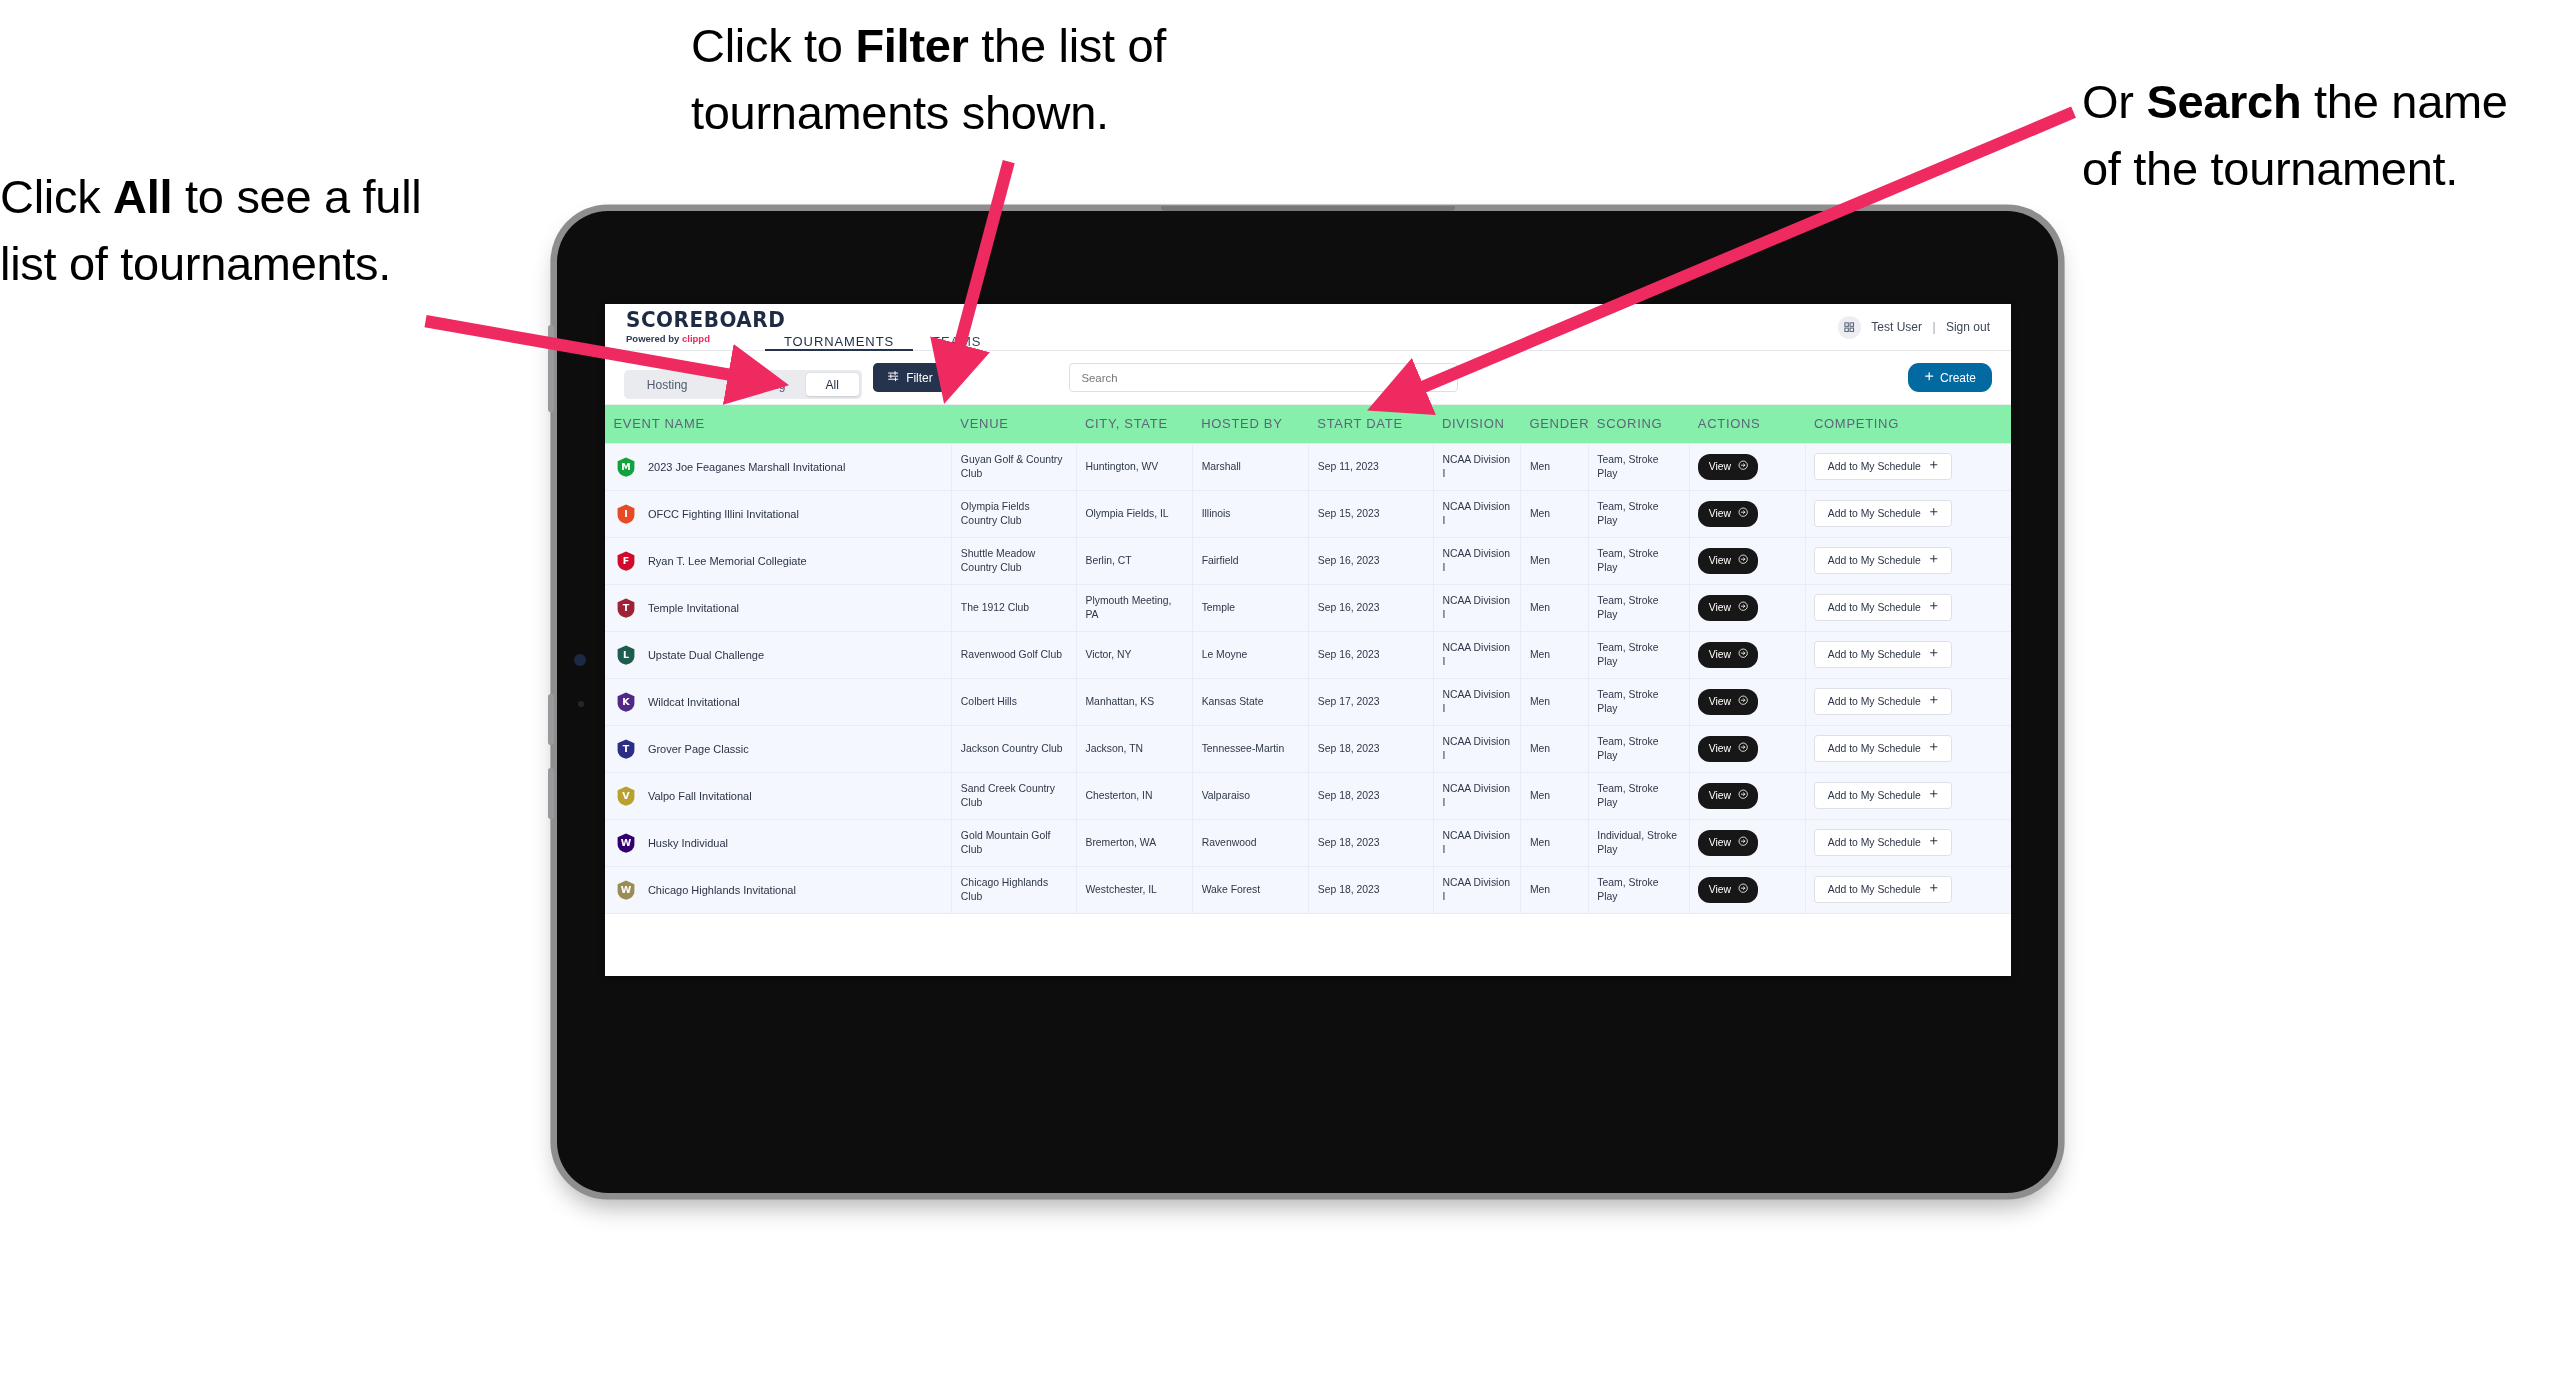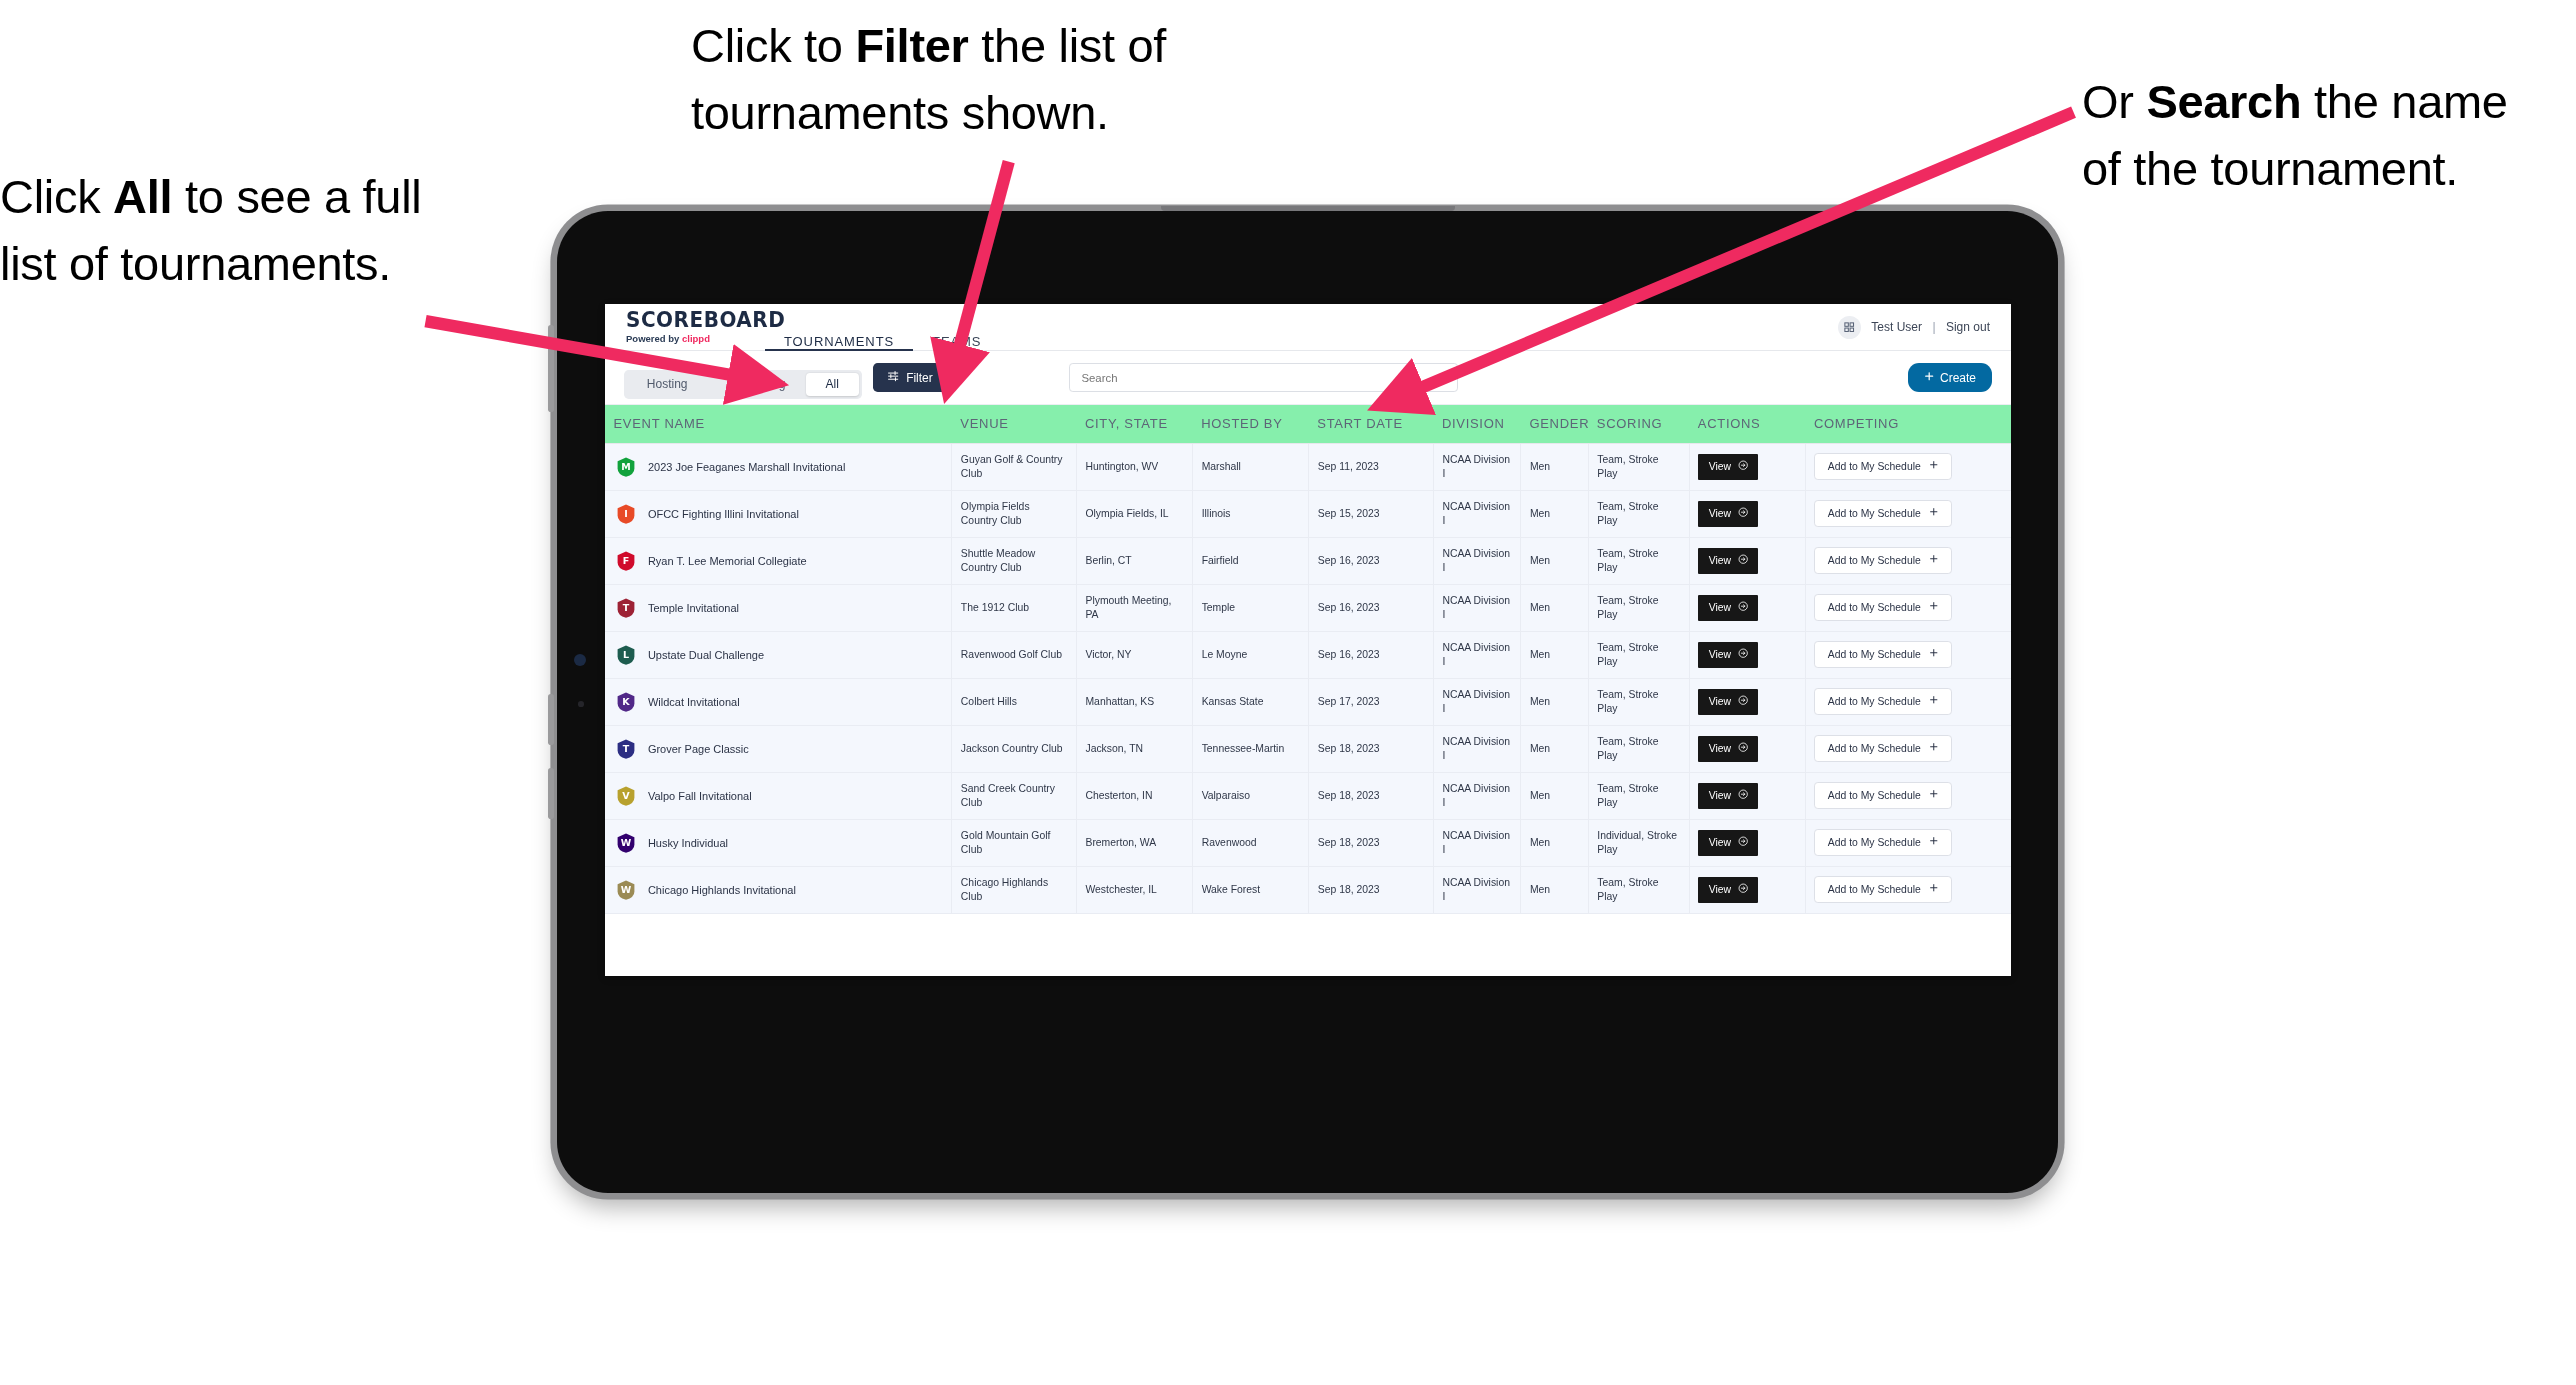--- a/index.html
+++ b/index.html
@@ -98,21 +98,21 @@
   .userbox .su { color: #3d4657; cursor: pointer; }
 
   
   .toolbar {
     height: 54px; background: #fff;
     display: flex; align-items: center; padding: 0 19px;
     border-bottom: 0.9px solid #eceef2;
   }
   .segmented {
     display: flex; background: #e9ebef; border-radius: 4.7px;
-    padding: 2.8px; height: 28.5px; align-items: flex-end; margin-top: 14px;
+    padding: 2.8px; height: 28.5px; align-items: flex-start; margin-top: 14px;
   }
   .seg {
     font-size: 12px; color: #515a6c; padding: 0 20px;
     height: 23px; display: flex; align-items: center;
     border-radius: 3.8px; cursor: pointer; white-space: nowrap;
   }
   .seg.on { background: #fff; color: #1d2b44; box-shadow: 0 0.9px 1.9px rgba(0,0,0,.14); }
   .filter-btn {
     margin-left: 11.4px; height: 28.5px; background: #26334d; color: #fff;
     border-radius: 4.7px; display: flex; align-items: center; gap: 6.6px;
@@ -143,21 +143,21 @@
     border-bottom: 0.9px solid #e9ecf3; border-right: 0.9px solid #e9ecf3;
     vertical-align: middle; line-height: 1.32;
   }
   .tbl tbody tr { background: #f4f7fd; height: 47px; }
   .tbl td:last-child, .tbl th:last-child { border-right: none; }
   .ev { display: flex; align-items: center; gap: 10.4px; }
   .ev .nm { font-size: 11px; color: #2b3346; }
   .logo { width: 24px; height: 24px; flex: none; display: block; }
 
   .view-btn {
-    background: #171717; color: #fff; border-radius: 1px;
+    background: #171717; color: #fff; border-radius: 12px;
     font-size: 10.4px; padding: 5.7px 10.4px;
     display: inline-flex; align-items: center; gap: 6.6px; cursor: pointer;
   }
   .sched-btn {
     background: #fff; color: #2b3346; border: 0.9px solid #dde0e7;
     border-radius: 3.8px; font-size: 10.4px; padding: 5.7px 12.3px;
     display: inline-flex; align-items: center; gap: 8.5px; cursor: pointer;
     white-space: nowrap;
   }
 </style>

